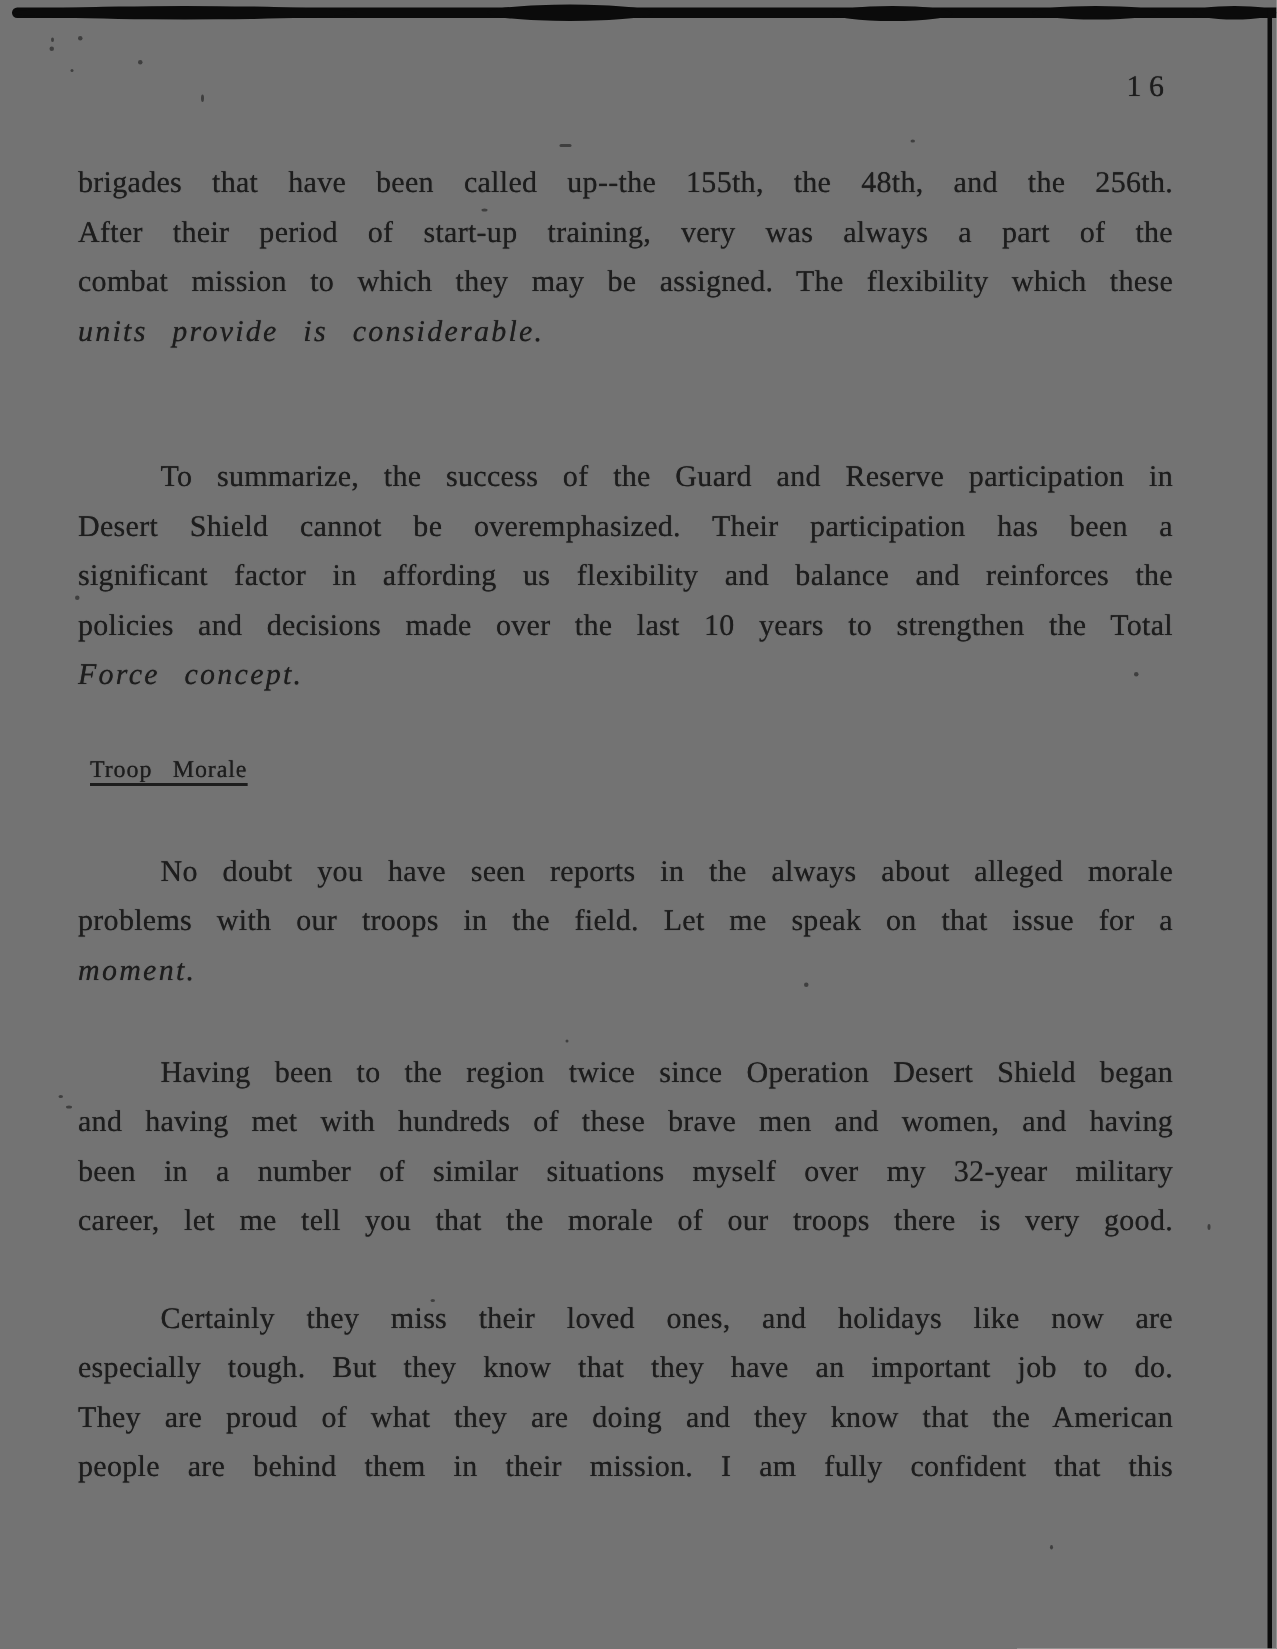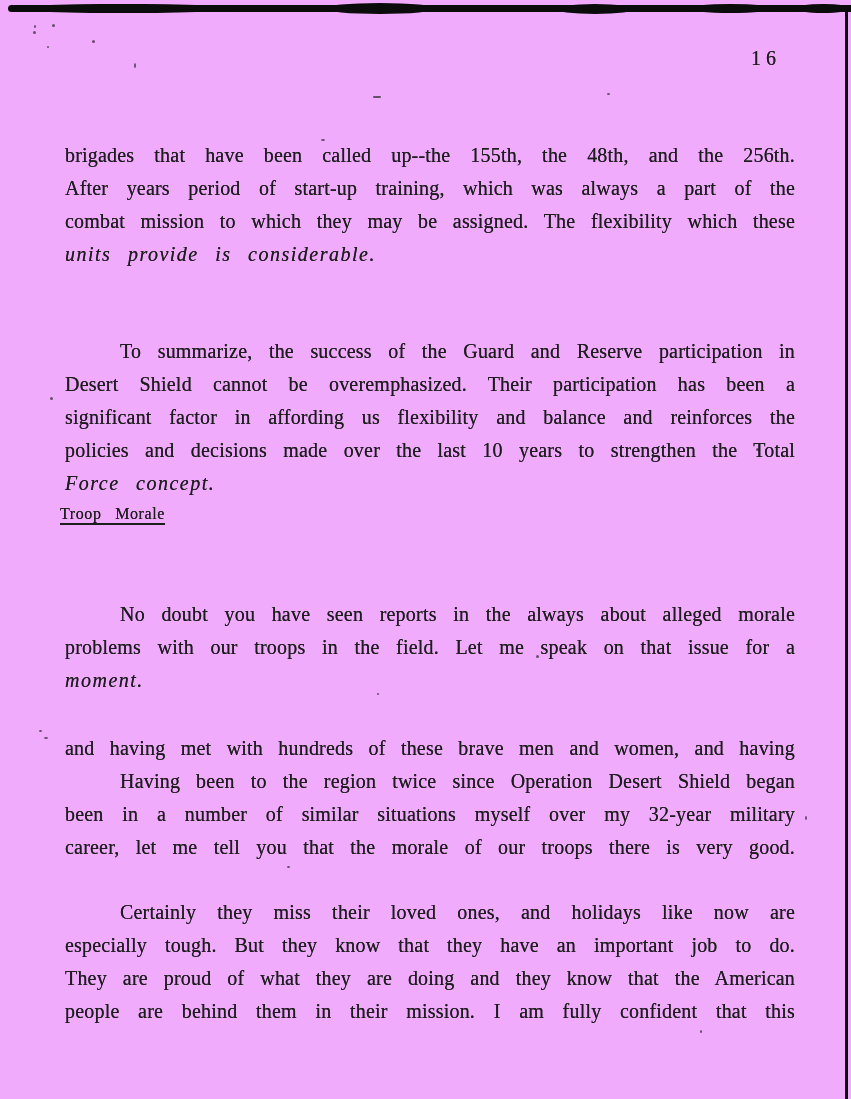--- a/index.html
+++ b/index.html
@@ -1,41 +1,41 @@
 <!DOCTYPE html>
 <html><head>
 <meta charset="utf-8">
 <style>
   html,body{margin:0;padding:0;}
   body{
     width:851px;height:1099px;background:#f6f6f4;
     font-family:"Liberation Serif","DejaVu Serif",serif;
   }
   .page{
-    position:relative;width:851px;height:1099px;background:#f0abfc;
+    position:relative;width:851px;height:1099px;background:#737373;
     overflow:hidden;color:#1d1d1d;
   }
   
   .topbar{
     position:absolute;left:8px;top:5px;width:843px;height:7px;
     background:#0b0b0b;border-radius:4px 0 0 4px;
   }
   .blob{position:absolute;background:#0b0b0b;border-radius:50%;}
   .rightline{
     position:absolute;left:845px;top:6px;width:3px;height:1093px;
     background:#0b0b0b;
   }
   .speck{position:absolute;background:#2a2a2a;border-radius:50%;opacity:.7;}
   
   .pagenum{
     position:absolute;left:751px;top:45px;height:26px;line-height:26px;
     font-size:20px;letter-spacing:5px;
     text-shadow:0 0 .5px rgba(25,25,25,.85);
   }
-  .para{position:absolute;left:65px;width:730px;margin-top:33px;}
+  .para{position:absolute;left:52px;width:730px;}
   .line{
     height:33px;line-height:33px;font-size:20px;
     letter-spacing:.2px;word-spacing:1px;
     text-align:justify;text-align-last:justify;
     text-shadow:0 0 .5px rgba(25,25,25,.85);
   }
   .line.indent{padding-left:55px;}
   .line.last-left{
     text-align-last:left;word-spacing:10px;letter-spacing:1.5px;font-style:italic;
   }
@@ -77,40 +77,40 @@
   <div class="speck" style="left:39px;top:730px;width:3px;height:2px;"></div>
   <div class="speck" style="left:44px;top:737px;width:4px;height:2px;"></div>
   <div class="speck" style="left:805px;top:816px;width:2px;height:4px;"></div>
   <div class="speck" style="left:287px;top:866px;width:3px;height:2px;"></div>
   <div class="speck" style="left:700px;top:1030px;width:2px;height:3px;"></div>
 
   <div class="pagenum">16</div>
 
   <div class="para" style="top:106px;">
       <div class="line">brigades that have been called up--the 155th, the 48th, and the 256th.</div>
-      <div class="line">After years period of start-up training, which was always a part of the</div>
+      <div class="line">After their period of start-up training, very was always a part of the</div>
       <div class="line">combat mission to which they may be assigned.  The flexibility which these</div>
       <div class="line last-left">units provide is considerable.</div>
     </div>
   <div class="para" style="top:302px;">
       <div class="line indent">To summarize, the success of the Guard and Reserve participation in</div>
       <div class="line">Desert Shield cannot be overemphasized.  Their participation has been a</div>
       <div class="line">significant factor in affording us flexibility and balance and reinforces the</div>
       <div class="line">policies and decisions made over the last 10 years to strengthen the Total</div>
       <div class="line last-left">Force concept.</div>
     </div>
   <div class="heading">Troop Morale</div>
   <div class="para" style="top:565px;">
       <div class="line indent">No doubt you have seen reports in the always about alleged morale</div>
       <div class="line">problems with our troops in the field.  Let me speak on that issue for a</div>
       <div class="line last-left">moment.</div>
     </div>
   <div class="para" style="top:699px;">
+      <div class="line indent">Having been to the region twice since Operation Desert Shield began</div>
       <div class="line">and having met with hundreds of these brave men and women, and having</div>
-      <div class="line indent">Having been to the region twice since Operation Desert Shield began</div>
       <div class="line">been in a number of similar situations myself over my 32-year military</div>
       <div class="line">career, let me tell you that the morale of our troops there is very good.</div>
     </div>
   <div class="para" style="top:863px;">
       <div class="line indent">Certainly they miss their loved ones, and holidays like now are</div>
       <div class="line">especially tough.  But they know that they have an important job to do.</div>
       <div class="line">They are proud of what they are doing and they know that the American</div>
       <div class="line">people are behind them in their mission.  I am fully confident that this</div>
     </div>
 

